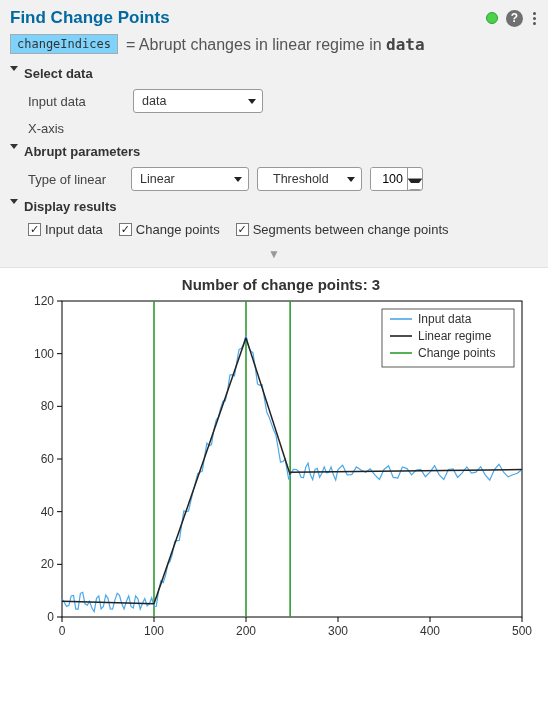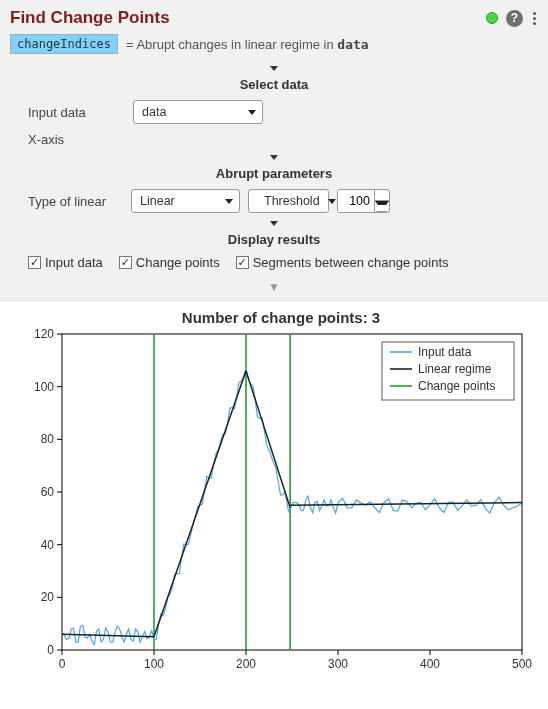--- a/index.html
+++ b/index.html
@@ -18,21 +18,21 @@
   }
   .title-row {
     display: flex;
     align-items: center;
     justify-content: space-between;
     margin-bottom: 6px;
   }
   .title {
     font-size: 17px;
     font-weight: bold;
-    color: #7f1d1d;
+    color: #0369a1;
   }
   .title-icons {
     display: flex;
     align-items: center;
     gap: 8px;
   }
   .status-dot {
     width: 12px; height: 12px; border-radius: 50%;
     background: #4bd14b;
     border: 1px solid #2ea02e;
@@ -54,28 +54,27 @@
     display: flex; align-items: center; gap: 8px;
     margin-bottom: 12px;
   }
   .code-box {
     font-family: "Consolas", "Menlo", monospace;
     font-size: 12px;
     background: #7dd3fc;
     border: 1px solid #aaa;
     padding: 2px 6px;
   }
-  .expr-text { color: #555; font-size: 13px; text-align: right; }
+  .expr-text { color: #555; font-size: 16px; text-align: right; }
   .expr-text .kw { font-family: "Consolas","Menlo",monospace; font-weight: bold; color:#444; }
   .section-hdr {
-    display: flex; align-items: center; gap: 6px;
+    display: flex; align-items: flex-start; gap: 6px;
     font-weight: bold; font-size: 13px;
     margin: 6px 0 8px 0;
     cursor: pointer;
-    flex-direction: column;
   }
   .tri {
     width: 0; height: 0;
     border-top: 5px solid #333;
     border-left: 4px solid transparent;
     border-right: 4px solid transparent;
   }
   .field-row {
     display: flex; align-items: center;
     margin: 0 0 8px 18px;
@@ -93,22 +92,22 @@
     cursor: pointer;
   }
   .select .caret {
     width: 0; height: 0;
     border-top: 5px solid #222;
     border-left: 4px solid transparent;
     border-right: 4px solid transparent;
     margin-left: 8px;
   }
   .w130 { width: 130px; }
-  .w95 { width: 109px; }
-  .w105 { width: 81px; padding-left: 15px; }
+  .w95 { width: 118px; }
+  .w105 { width: 105px; padding-left: 15px; }
   .param-row {
     display: flex; align-items: center;
     margin: 0 0 8px 18px;
     gap: 8px;
   }
   .spinner {
     display: flex; height: 24px;
     border: 1px solid #999; border-radius: 3px; background: #fff;
     overflow: hidden;
   }

